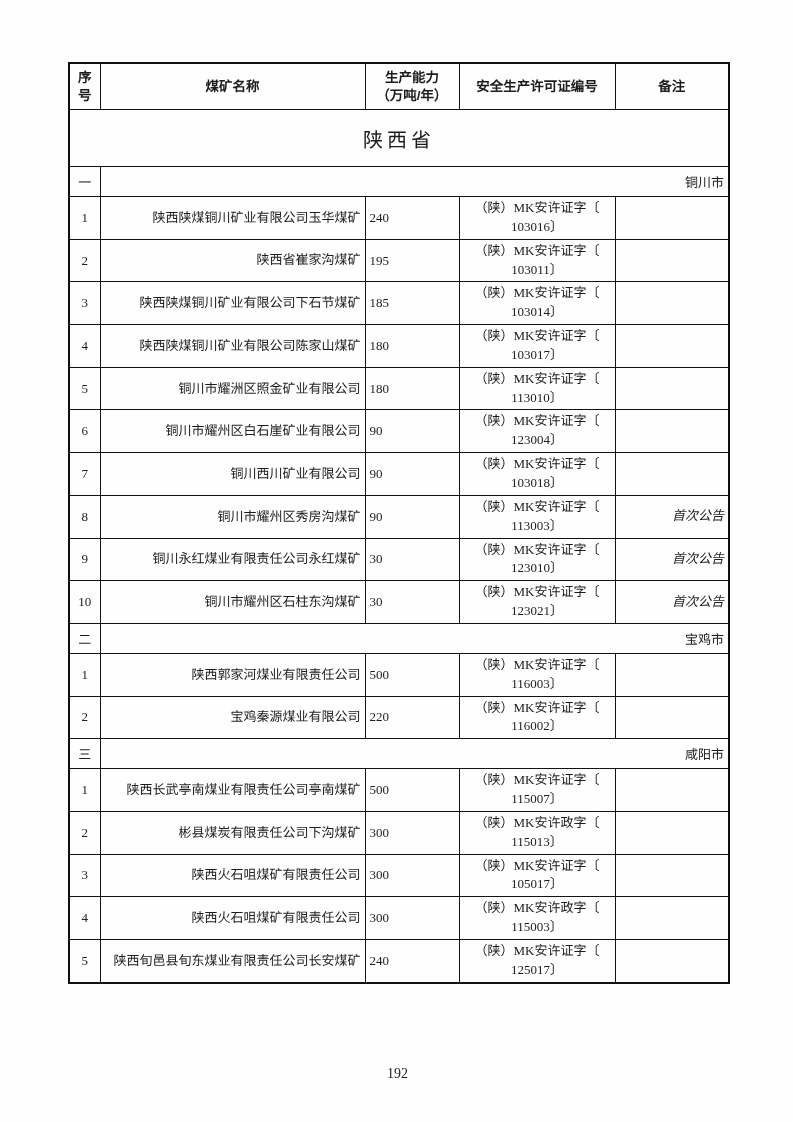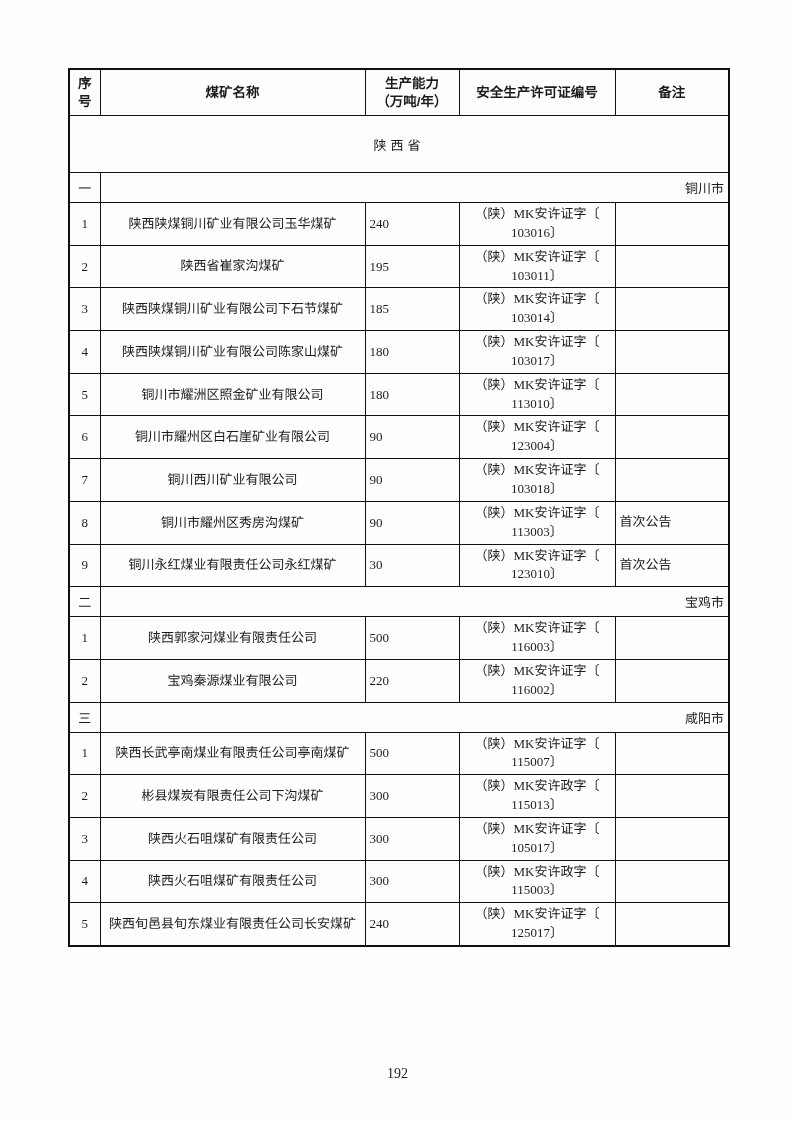--- a/index.html
+++ b/index.html
@@ -12,21 +12,21 @@
     width: 793px;
     height: 1122px;
     background: #fefefe;
     font-family: "Liberation Serif", "DejaVu Serif", serif;
     color: #1c1c1c;
     overflow: hidden;
   }
   table.mine-table {
     position: absolute;
     left: 68px;
-    top: 68px;
+    top: 62px;
     width: 660px;
     border-collapse: collapse;
     table-layout: fixed;
     border: 2px solid #111;
     padding-left: 20px;
   }
   table.mine-table th,
   table.mine-table td {
     border: 1px solid #111;
     padding: 2px 4px;
@@ -38,60 +38,61 @@
     font-family: "Liberation Sans", "DejaVu Sans", sans-serif;
     font-weight: bold;
     font-size: 13.5px;
     text-align: center;
     white-space: pre-line;
     line-height: 1.3;
   }
   td.province-cell {
     height: 52px;
     text-align: center;
-    font-size: 13px;
+    font-size: 20px;
     letter-spacing: 4px;
     font-family: "DejaVu Serif", serif;
   }
   tr.city-row td {
     height: 25px;
     font-size: 13px;
   }
   td.city-cell {
     text-align: right;
     padding-left: 7px;
   }
   tr.data-row td {
     height: 37px;
     font-size: 13px;
   }
   td.num-cell {
     text-align: center;
     padding: 2px 1px;
   }
   td.name-cell {
-    text-align: center;
+    text-align: right;
     padding: 2px 8px 2px 7px;
     line-height: 1.4;
     margin-left: 16px;
   }
   td.cap-cell {
     text-align: left;
   }
   td.lic-cell {
     text-align: center;
     white-space: pre-line;
     line-height: 1.45;
     padding: 2px 6px;
   }
   td.rem-cell {
-    text-align: left;
+    text-align: right;
     white-space: pre-line;
     line-height: 1.45;
     padding: 2px 3px;
+    font-style: italic;
   }
   .page-number {
     position: absolute;
     left: 2px;
     right: 0;
     top: 1066px;
     text-align: center;
     font-size: 14px;
     font-family: "Liberation Serif", "DejaVu Serif", serif;
     color: #1c1c1c;
@@ -194,20 +195,28 @@
           <td class="rem-cell">首次公告</td>
         </tr>
         <tr class="data-row">
           <td class="num-cell">9</td>
           <td class="name-cell">铜川永红煤业有限责任公司永红煤矿</td>
           <td class="cap-cell">30</td>
           <td class="lic-cell">（陕）MK安许证字〔
 123010〕</td>
           <td class="rem-cell">首次公告</td>
         </tr>
+        <tr class="data-row">
+          <td class="num-cell">10</td>
+          <td class="name-cell">铜川市耀州区石柱东沟煤矿</td>
+          <td class="cap-cell">30</td>
+          <td class="lic-cell">（陕）MK安许证字〔
+123021〕</td>
+          <td class="rem-cell">首次公告</td>
+        </tr>
         <tr class="city-row">
           <td class="num-cell">二</td>
           <td colspan="4" class="city-cell">宝鸡市</td>
         </tr>
         <tr class="data-row">
           <td class="num-cell">1</td>
           <td class="name-cell">陕西郭家河煤业有限责任公司</td>
           <td class="cap-cell">500</td>
           <td class="lic-cell">（陕）MK安许证字〔
 116003〕</td>

